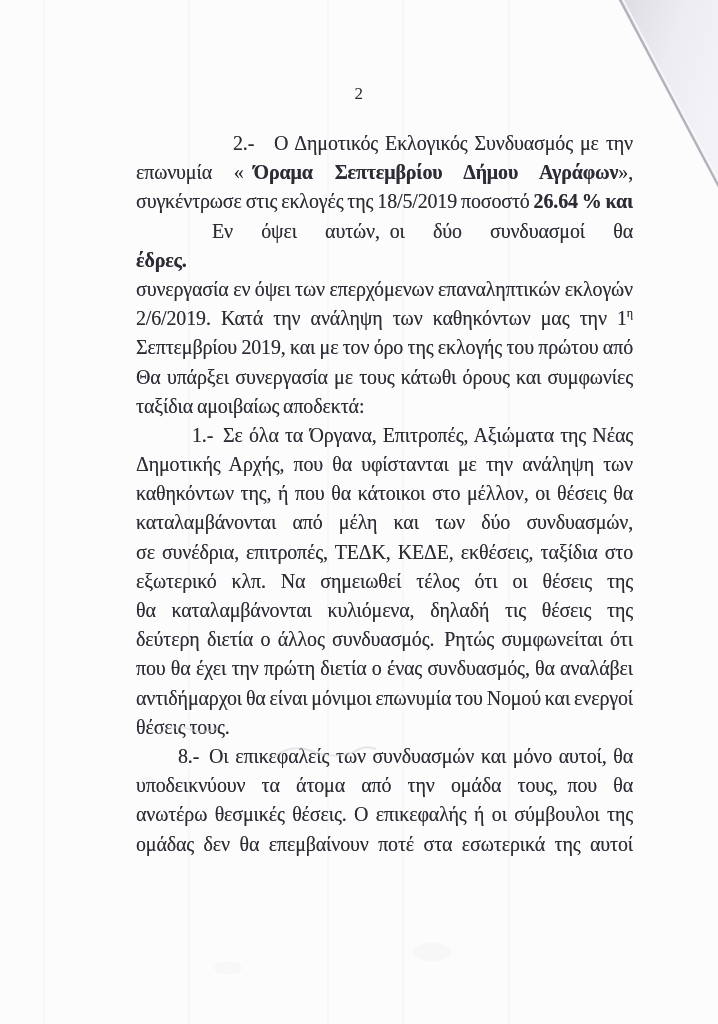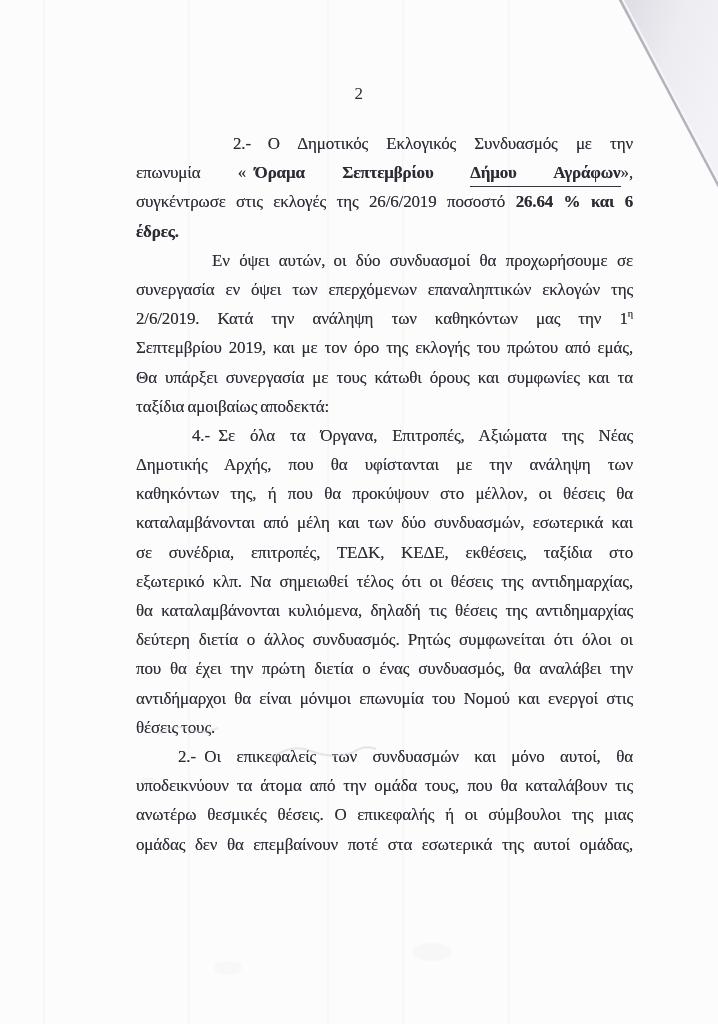--- a/index.html
+++ b/index.html
@@ -36,21 +36,21 @@
   }
   #text-block {
     position: absolute;
     left: 136px;
     top: 129px;
     width: 497px;
   }
   .line {
     height: 29.2px;
     line-height: 29.2px;
-    font-size: 17px;
+    font-size: 20px;
     letter-spacing: -0.15px;
     word-spacing: -1px;
     text-align: justify;
     text-align-last: justify;
     overflow: hidden;
     white-space: normal;
     text-shadow: 0 0 0.4px rgba(44, 44, 58, 0.55);
   }
   .line.left {
     text-align-last: left;
@@ -81,40 +81,40 @@
   <div class="streak" style="left:188px"></div>
   <div class="streak" style="left:327px"></div>
   <div class="streak" style="left:402px"></div>
   <div class="streak" style="left:508px"></div>
 
   <div id="page-number">2</div>
 
   <div id="text-block">
       <div class="line" style="padding-left: 97px;"><span>2.- Ο Δημοτικός Εκλογικός Συνδυασμός με την</span></div>
       <div class="line"><span>επωνυμία « </span><span class="b">Όραμα Σεπτεμβρίου </span><span class="b u">Δήμου Αγράφων</span><span>»,</span></div>
-      <div class="line"><span>συγκέντρωσε στις εκλογές της 26/6/2019 ποσοστό </span><span class="b">26.64 % και 6</span></div>
+      <div class="line"><span>συγκέντρωσε στις εκλογές της 18/5/2019 ποσοστό </span><span class="b">26.64 % και 6</span></div>
+      <div class="line" style="padding-left: 76px;"><span>Εν όψει αυτών, οι δύο συνδυασμοί θα προχωρήσουμε σε</span></div>
       <div class="line left"><span class="b">έδρες.</span></div>
-      <div class="line" style="padding-left: 76px;"><span>Εν όψει αυτών, οι δύο συνδυασμοί θα προχωρήσουμε σε</span></div>
       <div class="line"><span>συνεργασία εν όψει των επερχόμενων επαναληπτικών εκλογών της</span></div>
       <div class="line"><span>2/6/2019. Κατά την ανάληψη των καθηκόντων μας την 1</span><span class="sup">η</span></div>
       <div class="line"><span>Σεπτεμβρίου 2019, και με τον όρο της εκλογής του πρώτου από εμάς,</span></div>
       <div class="line"><span>Θα υπάρξει συνεργασία με τους κάτωθι όρους και συμφωνίες και τα</span></div>
       <div class="line left"><span>ταξίδια αμοιβαίως αποδεκτά:</span></div>
-      <div class="line" style="padding-left: 56px;"><span>4.- Σε όλα τα Όργανα, Επιτροπές, Αξιώματα της Νέας</span></div>
+      <div class="line" style="padding-left: 56px;"><span>1.- Σε όλα τα Όργανα, Επιτροπές, Αξιώματα της Νέας</span></div>
       <div class="line"><span>Δημοτικής Αρχής, που θα υφίστανται με την ανάληψη των</span></div>
-      <div class="line"><span>καθηκόντων της, ή που θα προκύψουν στο μέλλον, οι θέσεις θα</span></div>
+      <div class="line"><span>καθηκόντων της, ή που θα κάτοικοι στο μέλλον, οι θέσεις θα</span></div>
       <div class="line"><span>καταλαμβάνονται από μέλη και των δύο συνδυασμών, εσωτερικά και</span></div>
       <div class="line"><span>σε συνέδρια, επιτροπές, ΤΕΔΚ, ΚΕΔΕ, εκθέσεις, ταξίδια στο</span></div>
       <div class="line"><span>εξωτερικό κλπ. Να σημειωθεί τέλος ότι οι θέσεις της αντιδημαρχίας,</span></div>
       <div class="line"><span>θα καταλαμβάνονται κυλιόμενα, δηλαδή τις θέσεις της αντιδημαρχίας</span></div>
       <div class="line"><span>δεύτερη διετία ο άλλος συνδυασμός. Ρητώς συμφωνείται ότι όλοι οι</span></div>
       <div class="line"><span>που θα έχει την πρώτη διετία ο ένας συνδυασμός, θα αναλάβει την</span></div>
       <div class="line"><span>αντιδήμαρχοι θα είναι μόνιμοι επωνυμία του Νομού και ενεργοί στις</span></div>
       <div class="line left"><span>θέσεις τους.</span></div>
-      <div class="line" style="padding-left: 42px;"><span>2.- Οι επικεφαλείς των συνδυασμών και μόνο αυτοί, θα</span></div>
+      <div class="line" style="padding-left: 42px;"><span>8.- Οι επικεφαλείς των συνδυασμών και μόνο αυτοί, θα</span></div>
       <div class="line"><span>υποδεικνύουν τα άτομα από την ομάδα τους, που θα καταλάβουν τις</span></div>
       <div class="line"><span>ανωτέρω θεσμικές θέσεις. Ο επικεφαλής ή οι σύμβουλοι της μιας</span></div>
       <div class="line"><span>ομάδας δεν θα επεμβαίνουν ποτέ στα εσωτερικά της αυτοί ομάδας,</span></div>
     </div>
 
   <svg id="artifacts" width="718" height="1024" viewBox="0 0 718 1024">
     <defs>
       <linearGradient id="foldGrad" x1="0" y1="0" x2="1" y2="0.6">
         <stop offset="0" stop-color="#dcdce3"></stop>
         <stop offset="0.5" stop-color="#ececf1"></stop>

